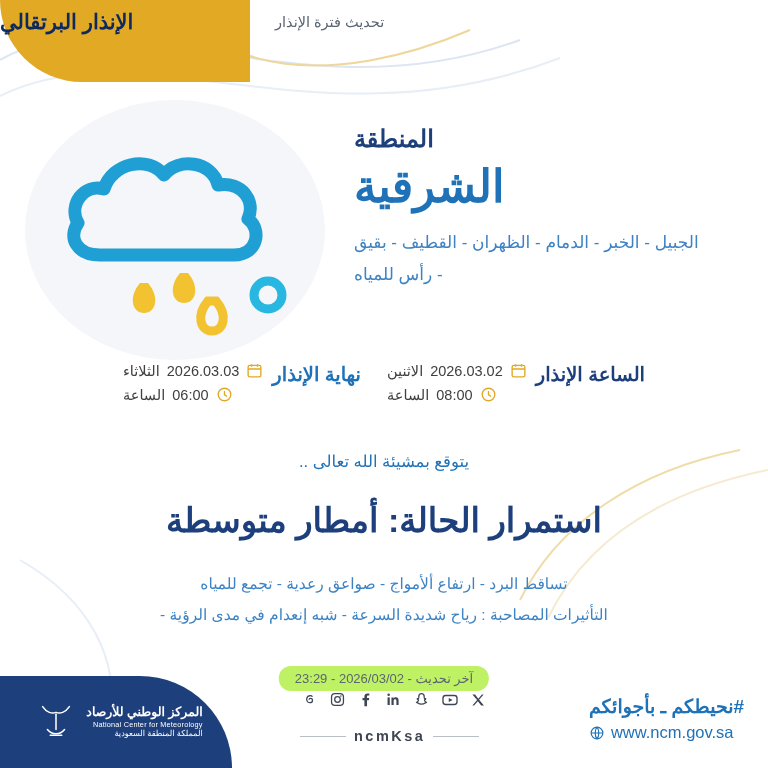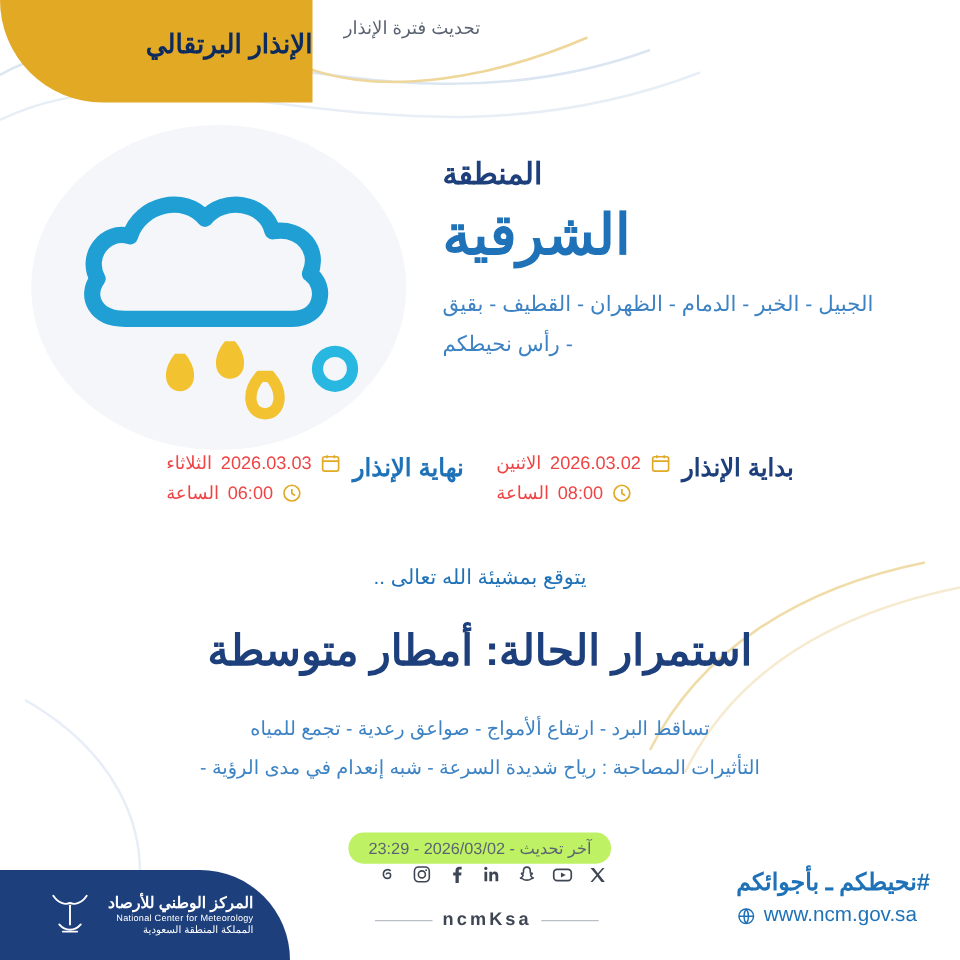--- a/index.html
+++ b/index.html
@@ -21,22 +21,22 @@
 
   
   .alert-ribbon {
     position: absolute;
     top: 0; left: 0;
     width: 250px; height: 82px;
     background: #e2a925;
     border-bottom-left-radius: 82px;
     display: flex;
     align-items: flex-start;
-    justify-content: flex-start;
-    padding-top: 23px;
+    justify-content: flex-end;
+    padding-top: 10px;
   }
   .alert-ribbon span {
     color: #0d2a5e;
     font-size: 21px;
     font-weight: bold;
     letter-spacing: 0px;
     direction: rtl;
   }
   .update-note {
     position: absolute;
@@ -109,21 +109,21 @@
     display: flex; flex-direction: row; align-items: center; gap: 7px;
     justify-content: flex-end;
   }
   .date-ico {
     width: 17px; height: 17px;
     display: inline-flex; align-items: center; justify-content: center;
     color: #e2a925;
     flex: 0 0 auto;
   }
   .date-text {
-    color: #ef4444;
+    color: #404040;
     font-size: 14.5px;
     white-space: nowrap;
     direction: rtl;
   }
 
   
   .expect {
     position: absolute;
     top: 452px; left: 0; right: 0;
     text-align: center;
@@ -161,21 +161,21 @@
     padding: 5px 16px;
     border-radius: 12px;
     white-space: nowrap;
     direction: rtl;
   }
 
   
   .footer-left-shape {
     position: absolute;
     bottom: 0; left: 0;
-    width: 232px; height: 72px;
+    width: 232px; height: 92px;
     background: #1d3f7b;
     border-top-right-radius: 92px;
     display: flex; align-items: center; justify-content: center;
     gap: 9px;
     padding-right: 12px;
     padding-left: 18px;
   }
   .ncm-logo-text {
     color: #ffffff;
     text-align: right;
@@ -258,28 +258,28 @@
       <path d="M180 196 C 168 210 172 226 184 226 C 196 226 200 210 188 196 Z" fill="none" stroke="#f2c230" stroke-width="9"></path>
       <circle cx="240" cy="190" r="14" fill="none" stroke="#27b7e0" stroke-width="9"></circle>
     </svg>
   </div>
 
   <div class="region-block">
     <div class="region-label">المنطقة</div>
     <div class="region-name">الشرقية</div>
     <div class="region-cities">
       <div>الجبيل - الخبر - الدمام - الظهران - القطيف - بقيق</div>
-      <div>- رأس نحيطكم</div>
+      <div>- رأس للمياه</div>
     </div>
   </div>
 
   <div class="dates">
 
     <div class="date-col">
-      <div class="date-title">بداية الإنذار</div>
+      <div class="date-title">الساعة الإنذار</div>
       <div class="date-lines">
         <div class="date-line">
           <span class="date-ico">
             <svg viewBox="0 0 20 20" width="17" height="17" fill="none" stroke="#e2a925" stroke-width="1.6">
               <rect x="2.5" y="4" width="15" height="13.5" rx="2"></rect>
               <path d="M2.5 8.2h15M6.5 2.5v3M13.5 2.5v3"></path>
             </svg>
           </span>
           <span class="date-text">2026.03.02</span>
           <span class="date-text">الاثنين</span>

